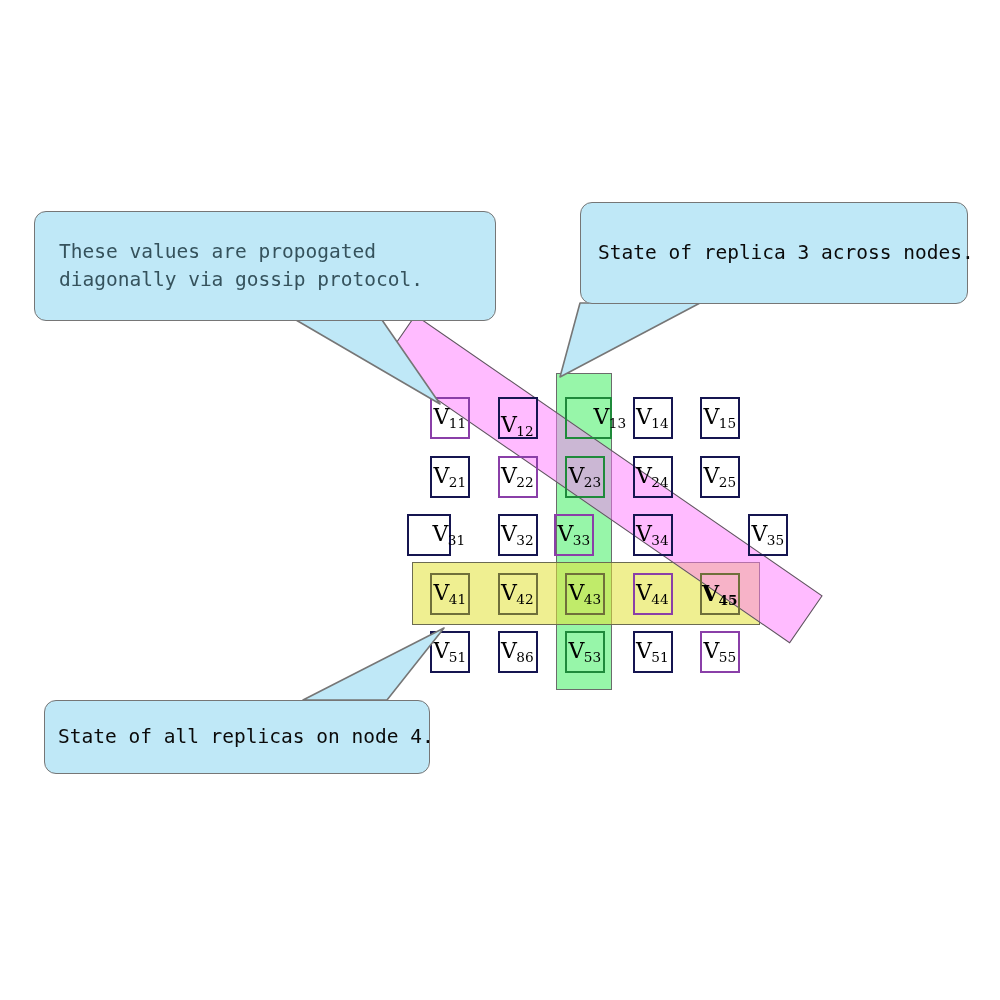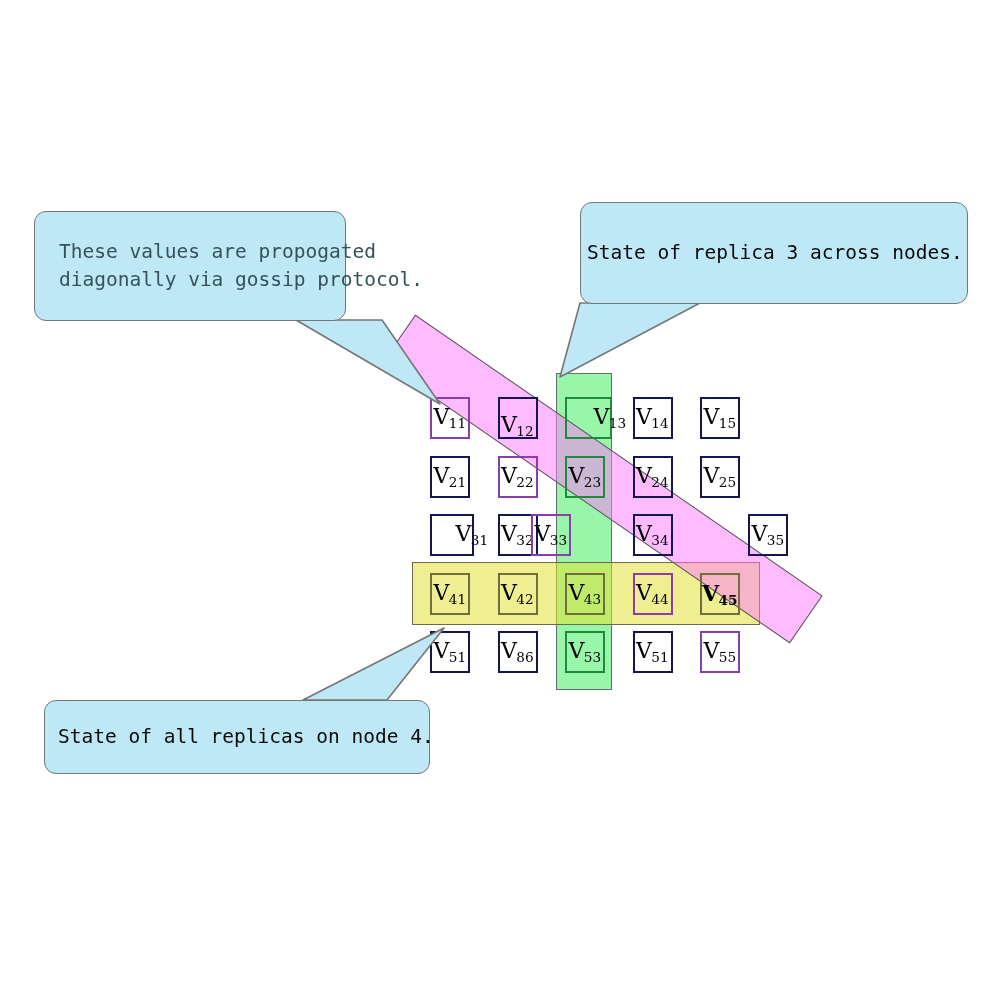--- a/index.html
+++ b/index.html
@@ -27,23 +27,23 @@
     align-items: center;
     z-index: 40;
   }
   .callout-text {
     font-family: "DejaVu Sans Mono", monospace;
     font-size: 19.5px;
     line-height: 1.42;
     white-space: pre;
     letter-spacing: 0px;
   }
-  .callout.c-gossip { left: 34px;  top: 211px; width: 312px; height: 110px; padding-left: 24px; }
+  .callout.c-gossip { left: 34px;  top: 211px; width: 462px; height: 110px; padding-left: 24px; }
   .callout.c-gossip .callout-text { color: #35525c; }
-  .callout.c-replica { left: 580px; top: 202px; width: 388px; height: 102px; padding-left: 6px; }
+  .callout.c-replica { left: 580px; top: 202px; width: 388px; height: 102px; padding-left: 17px; }
   .callout.c-replica .callout-text { color: #0a0a0a; }
   .callout.c-node   { left: 44px;  top: 700px; width: 386px; height: 74px;  padding-left: 13px; }
   .callout.c-node .callout-text { color: #0a0a0a; }
 
   
   #tails { position: absolute; left: 0; top: 0; width: 1000px; height: 1000px; z-index: 35; }
 
   
   .band { position: absolute; box-sizing: border-box; }
 
@@ -139,27 +139,27 @@
       </div>
       <div class="cell b-green" style="left: 565px; top: 455.5px;">
         <span class="lbl">V<sub>23</sub></span>
       </div>
       <div class="cell " style="left: 632.5px; top: 455.5px;">
         <span class="lbl">V<sub>24</sub></span>
       </div>
       <div class="cell " style="left: 700px; top: 455.5px;">
         <span class="lbl">V<sub>25</sub></span>
       </div>
-      <div class="cell " style="left: 430px; top: 514px; padding-left: 40px;">
+      <div class="cell " style="left: 407px; top: 514px; padding-left: 40px;">
         <span class="lbl">V<sub>31</sub></span>
       </div>
       <div class="cell " style="left: 497.5px; top: 514px;">
         <span class="lbl">V<sub>32</sub></span>
       </div>
-      <div class="cell b-purple" style="left: 531px; top: 514px;">
+      <div class="cell b-purple" style="left: 554px; top: 514px;">
         <span class="lbl">V<sub>33</sub></span>
       </div>
       <div class="cell " style="left: 632.5px; top: 514px;">
         <span class="lbl">V<sub>34</sub></span>
       </div>
       <div class="cell " style="left: 700px; top: 514px; margin-left: 48px;">
         <span class="lbl">V<sub>35</sub></span>
       </div>
       <div class="cell b-olive" style="left: 430px; top: 572.5px;">
         <span class="lbl">V<sub>41</sub></span>

